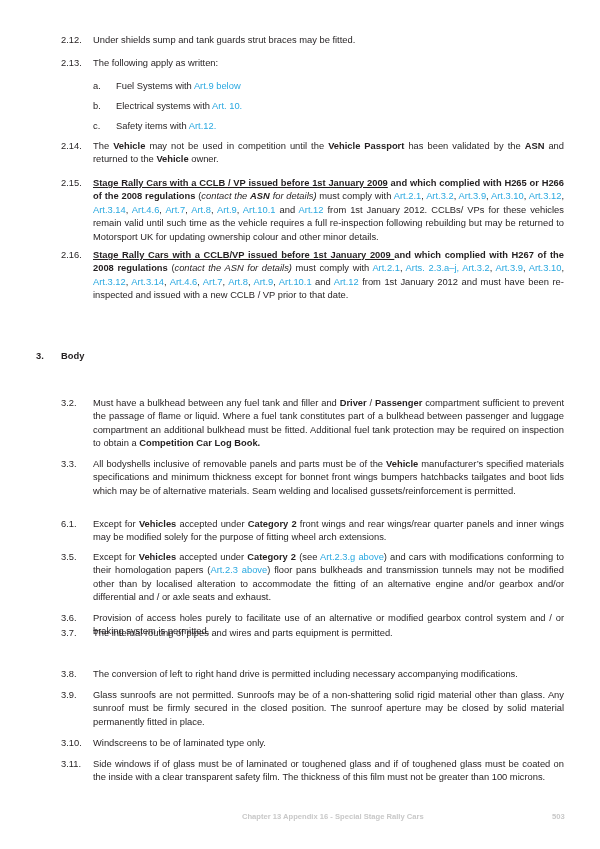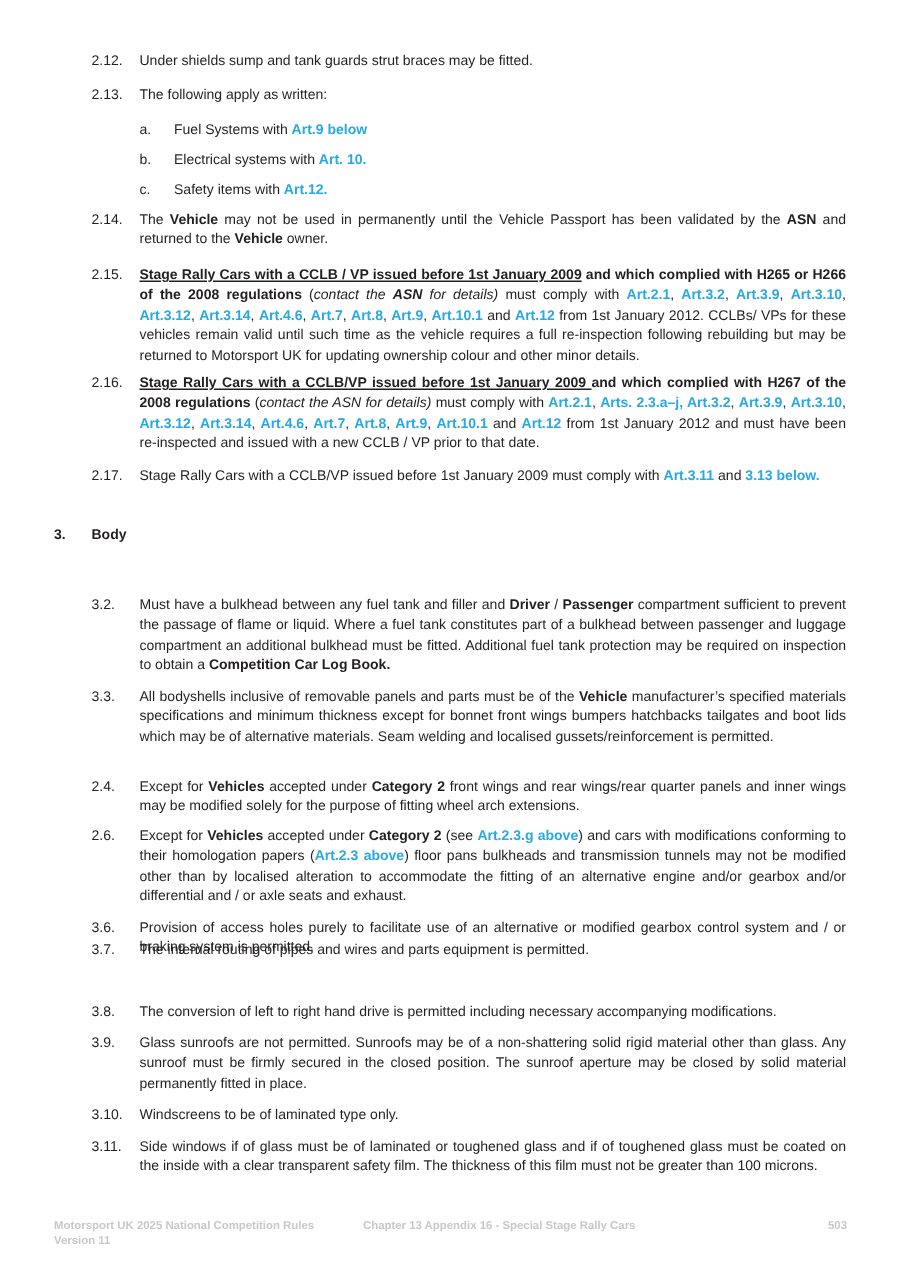--- a/index.html
+++ b/index.html
@@ -5,21 +5,21 @@
   html, body { margin: 0; padding: 0; background: #ffffff; }
   body { width: 600px; height: 849px; position: relative; overflow: hidden;
          font-family: "Liberation Sans", sans-serif; color: #231f20; font-size: 9.35px; line-height: 13.4px; }
   .page { position: absolute; left: 0; top: 0; width: 508px; height: 849px; }
   .item { position: absolute; left: 61px; width: 503px; }
   .num { position: absolute; left: 0; top: 0; }
   .txt { margin-left: 32px; text-align: justify; }
   .sub { position: absolute; left: 93px; width: 470px; }
   .sub .num { left: 0; }
   .sub .txt { margin-left: 23px; }
-  .link { color: #2aa8e0; font-weight: bold; }
+  .link { color: #2aa8e0; font-weight: normal; }
   .section { position: absolute; left: 36px; font-weight: bold; }
   .section .num { position: absolute; left: 0; }
   .section .title { position: absolute; left: 25px; white-space: nowrap; }
   .footer { position: absolute; top: 812px; font-size: 7.6px; line-height: 10px; color: #c8c8c8; font-weight: bold; }
 </style>
 </head>
 <body>
 
 <div class="page">
 
@@ -40,54 +40,50 @@
     <span class="num">b.</span>
     <div class="txt"><span>Electrical systems with </span><span class="link">Art. 10.</span></div>
   </div>
   <div class="sub" style="top:120px">
     <span class="num">c.</span>
     <div class="txt"><span>Safety items with </span><span class="link">Art.12.</span></div>
   </div>
 
   <div class="item" style="top:140px">
     <span class="num">2.14.</span>
-    <div class="txt"><span>The </span><span style="font-weight: bold;">Vehicle</span><span> may not be used in permanently until the </span><span style="font-weight: normal;">Vehicle Passport</span><span> has been validated by the </span><span style="font-weight: bold;">ASN</span><span> and returned to the </span><span style="font-weight: bold;">Vehicle</span><span> owner.</span></div>
+    <div class="txt"><span>The </span><span style="font-weight: bold;">Vehicle</span><span> may not be used in competition until the </span><span style="font-weight: bold;">Vehicle Passport</span><span> has been validated by the </span><span style="font-weight: bold;">ASN</span><span> and returned to the </span><span style="font-weight: bold;">Vehicle</span><span> owner.</span></div>
   </div>
   <div class="item" style="top:177px">
     <span class="num">2.15.</span>
     <div class="txt"><span style="font-weight: bold; text-decoration: underline;">Stage Rally Cars with a CCLB / VP issued before 1st January 2009</span><span style="font-weight: bold;"> and which complied with H265 or H266 of the 2008 regulations</span><span> (</span><span style="font-style: italic;">contact the </span><span style="font-weight: bold; font-style: italic;">ASN</span><span style="font-style: italic;"> for details)</span><span> must comply with </span><span class="link">Art.2.1</span><span>, </span><span class="link">Art.3.2</span><span>, </span><span class="link">Art.3.9</span><span>, </span><span class="link">Art.3.10</span><span>, </span><span class="link">Art.3.12</span><span>, </span><span class="link">Art.3.14</span><span>, </span><span class="link">Art.4.6</span><span>, </span><span class="link">Art.7</span><span>, </span><span class="link">Art.8</span><span>, </span><span class="link">Art.9</span><span>, </span><span class="link">Art.10.1</span><span> and </span><span class="link">Art.12</span><span> from 1st January 2012. CCLBs/ VPs for these vehicles remain valid until such time as the vehicle requires a full re-inspection following rebuilding but may be returned to Motorsport UK for updating ownership colour and other minor details.</span></div>
   </div>
   <div class="item" style="top:249px">
     <span class="num">2.16.</span>
     <div class="txt"><span style="font-weight: bold; text-decoration: underline;">Stage Rally Cars with a CCLB/VP issued before 1st January 2009 </span><span style="font-weight: bold;">and which complied with H267 of the 2008 regulations</span><span> (</span><span style="font-style: italic;">contact the ASN for details)</span><span> must comply with </span><span class="link">Art.2.1</span><span>, </span><span class="link">Arts. 2.3.a–j, Art.3.2</span><span>, </span><span class="link">Art.3.9</span><span>, </span><span class="link">Art.3.10</span><span>, </span><span class="link">Art.3.12</span><span>, </span><span class="link">Art.3.14</span><span>, </span><span class="link">Art.4.6</span><span>, </span><span class="link">Art.7</span><span>, </span><span class="link">Art.8</span><span>, </span><span class="link">Art.9</span><span>, </span><span class="link">Art.10.1</span><span> and </span><span class="link">Art.12</span><span> from 1st January 2012 and must have been re-inspected and issued with a new CCLB / VP prior to that date.</span></div>
-  </div>
-  <div class="item" style="top:311px">
-    <span class="num">2.17.</span>
-    <div class="txt"><span>Stage Rally Cars with a CCLB/VP issued before 1st January 2009 must comply with </span><span class="link">Art.3.11</span><span> and </span><span class="link">3.13 below.</span></div>
   </div>
 
   <div class="section" style="top:350px">
     <span class="num">3.</span>
     <span class="title">Body</span>
   </div>
 
   <div class="item" style="top:397px">
     <span class="num">3.2.</span>
     <div class="txt"><span>Must have a bulkhead between any fuel tank and filler and </span><span style="font-weight: bold;">Driver</span><span> / </span><span style="font-weight: bold;">Passenger</span><span> compartment sufficient to prevent the passage of flame or liquid. Where a fuel tank constitutes part of a bulkhead between passenger and luggage compartment an additional bulkhead must be fitted. Additional fuel tank protection may be required on inspection to obtain a </span><span style="font-weight: bold;">Competition Car Log Book.</span></div>
   </div>
   <div class="item" style="top:458px">
     <span class="num">3.3.</span>
     <div class="txt"><span>All bodyshells inclusive of removable panels and parts must be of the </span><span style="font-weight: bold;">Vehicle</span><span> manufacturer’s specified materials specifications and minimum thickness except for bonnet front wings bumpers hatchbacks tailgates and boot lids which may be of alternative materials. Seam welding and localised gussets/reinforcement is permitted.</span></div>
   </div>
   <div class="item" style="top:518px">
-    <span class="num">2.4.</span>
+    <span class="num">6.1.</span>
     <div class="txt"><span>Except for </span><span style="font-weight: bold;">Vehicles</span><span> accepted under </span><span style="font-weight: bold;">Category 2</span><span> front wings and rear wings/rear quarter panels and inner wings may be modified solely for the purpose of fitting wheel arch extensions.</span></div>
   </div>
   <div class="item" style="top:551px">
-    <span class="num">2.6.</span>
+    <span class="num">3.5.</span>
     <div class="txt"><span>Except for </span><span style="font-weight: bold;">Vehicles</span><span> accepted under </span><span style="font-weight: bold;">Category 2</span><span> (see </span><span class="link">Art.2.3.g above</span><span>) and cars with modifications conforming to their homologation papers (</span><span class="link">Art.2.3 above</span><span>) floor pans bulkheads and transmission tunnels may not be modified other than by localised alteration to accommodate the fitting of an alternative engine and/or gearbox and/or differential and / or axle seats and exhaust.</span></div>
   </div>
   <div class="item" style="top:612px">
     <span class="num">3.6.</span>
     <div class="txt"><span>Provision of access holes purely to facilitate use of an alternative or modified gearbox control system and / or braking system is permitted.</span></div>
   </div>
   <div class="item" style="top:627px">
     <span class="num">3.7.</span>
     <div class="txt"><span>The internal routing of pipes and wires and parts equipment is permitted.</span></div>
   </div>
@@ -101,19 +97,15 @@
   </div>
   <div class="item" style="top:737px">
     <span class="num">3.10.</span>
     <div class="txt"><span>Windscreens to be of laminated type only.</span></div>
   </div>
   <div class="item" style="top:758px">
     <span class="num">3.11.</span>
     <div class="txt"><span>Side windows if of glass must be of laminated or toughened glass and if of toughened glass must be coated on the inside with a clear transparent safety film. The thickness of this film must not be greater than 100 microns.</span></div>
   </div>
 
-  <div class="footer" style="left:36px">
-    <div>Motorsport UK 2025 National Competition Rules</div>
-    <div>Version 11</div>
-  </div>
   <div class="footer" style="left:242px">Chapter 13 Appendix 16 - Special Stage Rally Cars</div>
   <div class="footer" style="left:552px">503</div>
 </div>
 
 </body></html>

